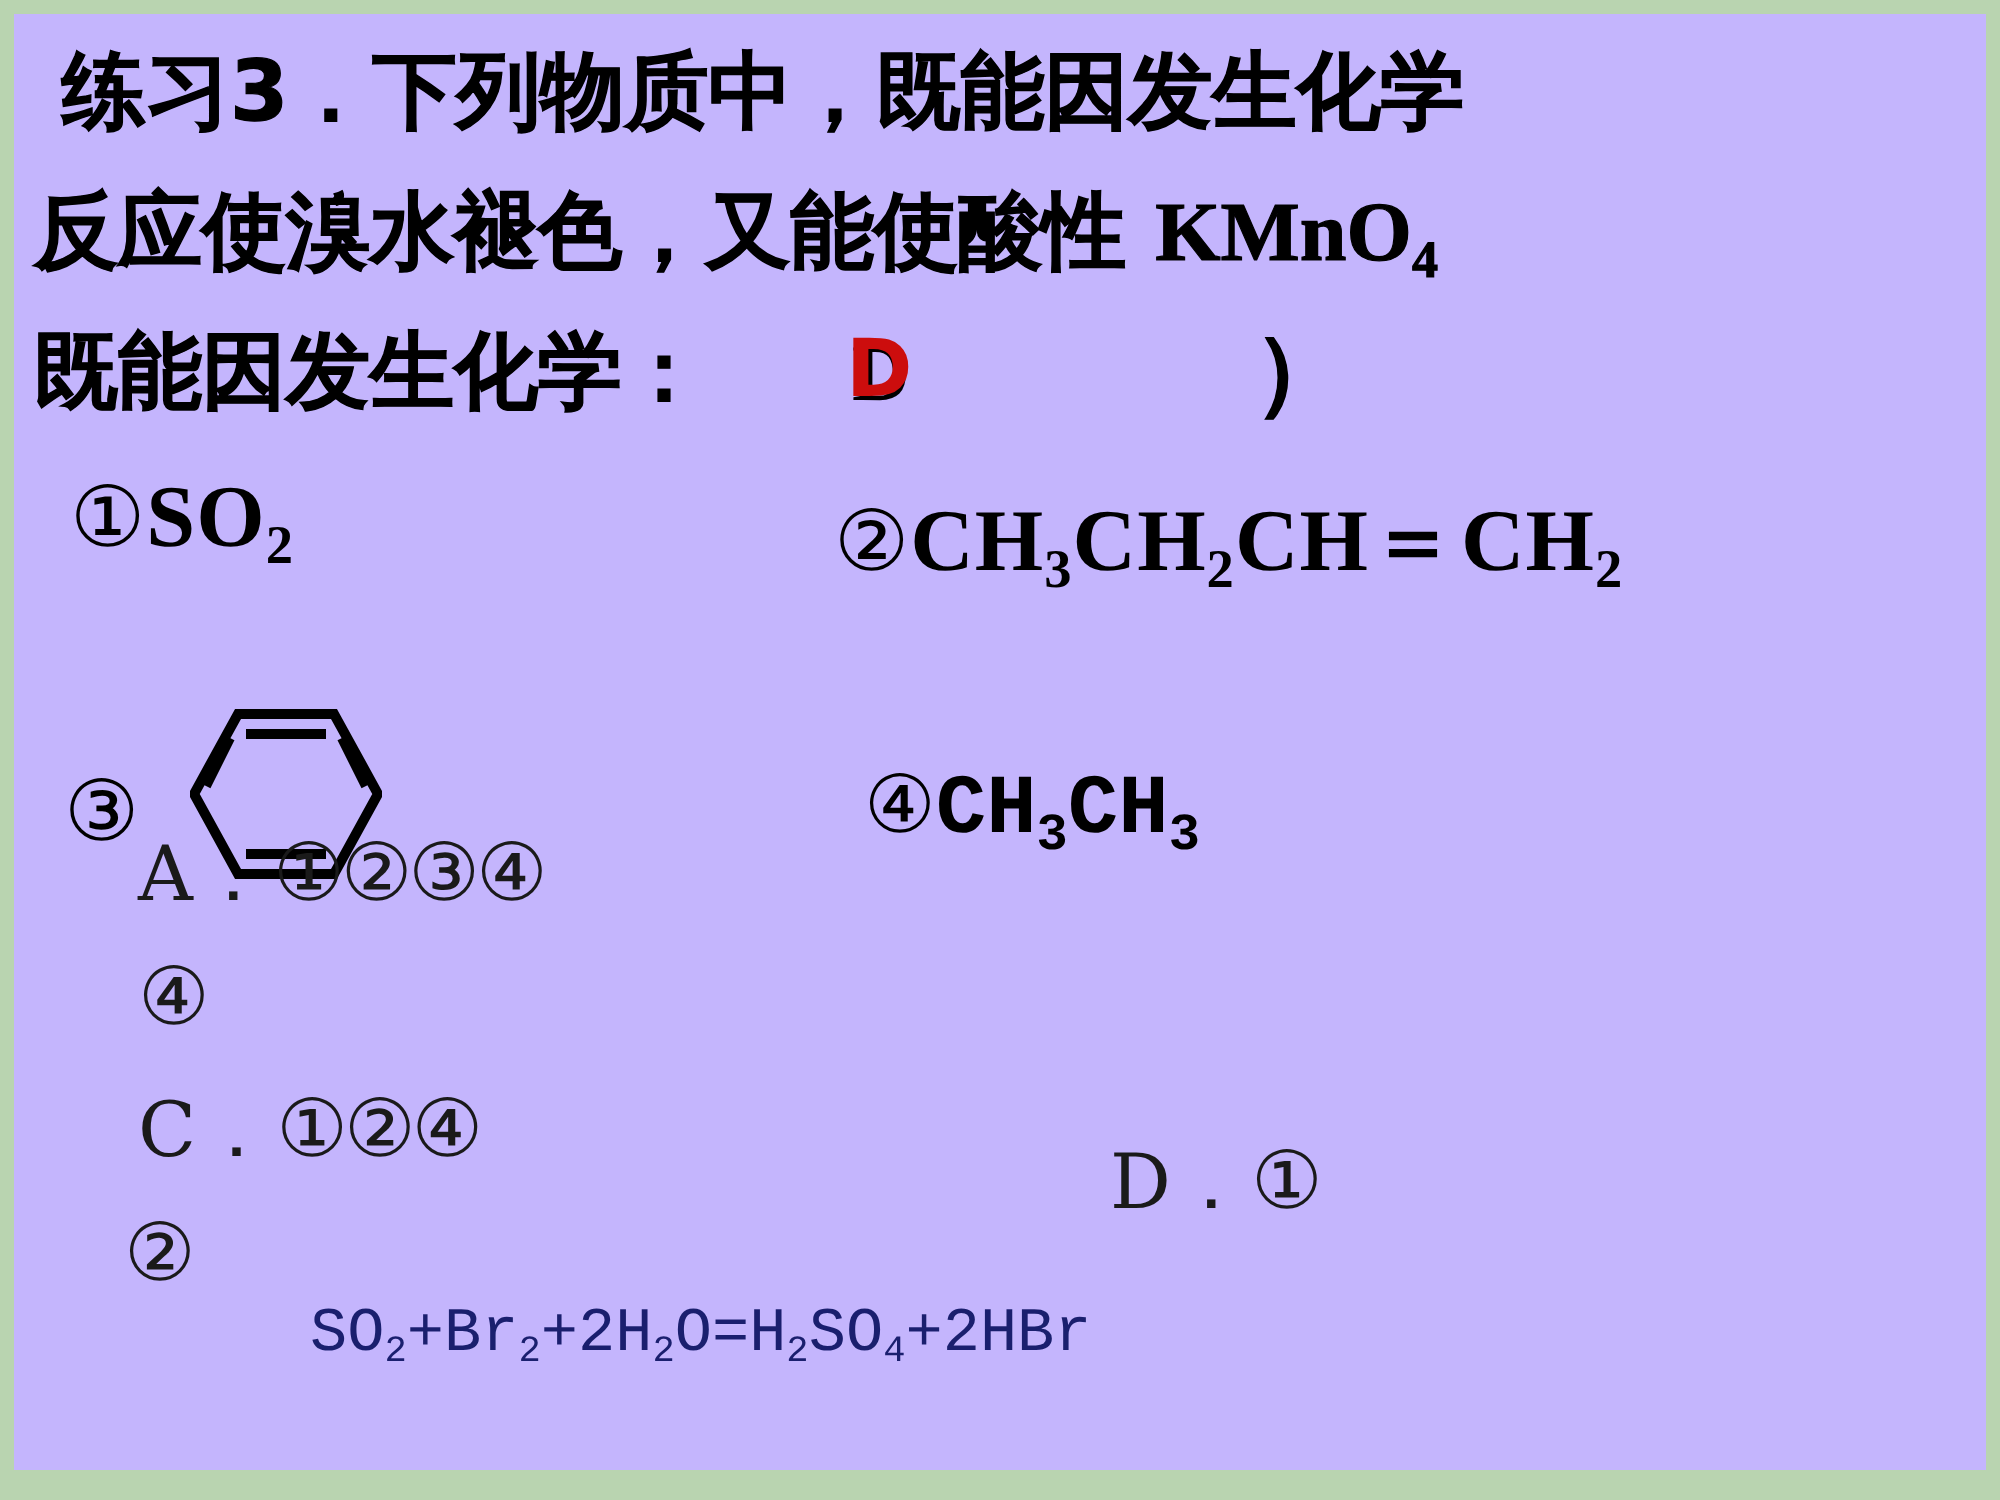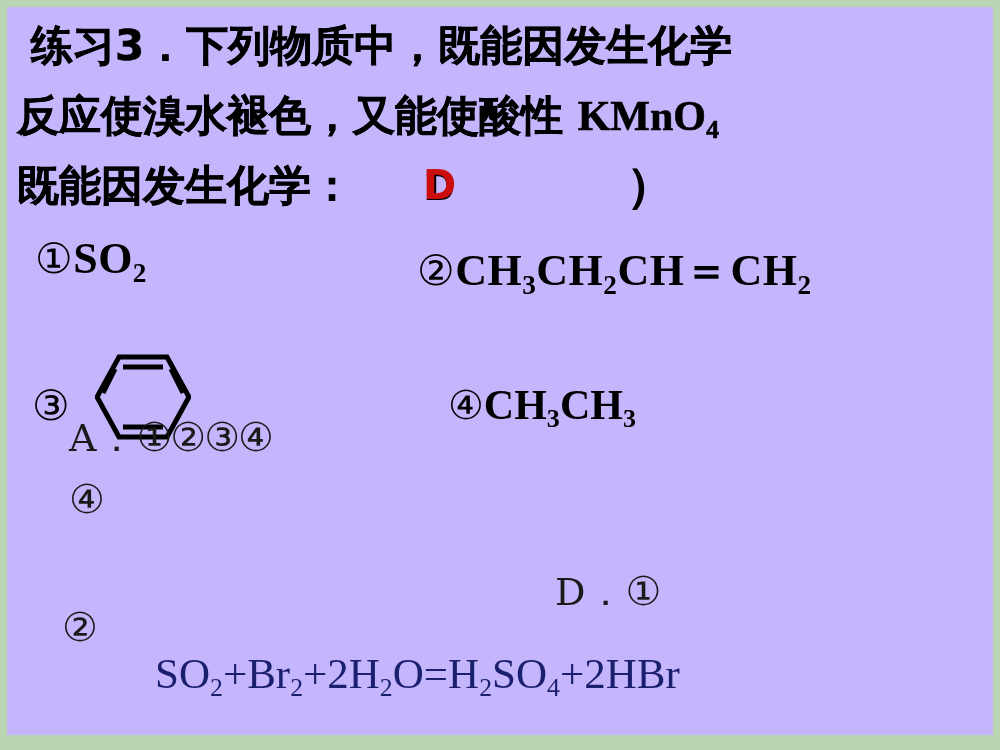--- a/index.html
+++ b/index.html
@@ -74,26 +74,25 @@
     letter-spacing: 0.5px;
   }
   .formula .circ {
     font-family: "DejaVu Sans", sans-serif;
     font-weight: normal;
     font-size: 42px;
   }
 
   
   .formula-sans {
-    font-family: Liberation Serif, serif;
+    font-family: Liberation Mono, monospace;
     font-weight: bold;
     font-size: 42px;
     letter-spacing: 0px;
     z-index: 12;
-    margin-left: 16px;
   }
   .formula-sans .circ {
     font-weight: normal;
     font-size: 40px;
   }
 
   
   .choice {
     font-family: "Liberation Serif", "DejaVu Serif", serif;
     font-weight: normal;
@@ -113,23 +112,23 @@
   }
 
   
   #benzene {
     position: absolute;
     z-index: 14;
   }
 
   
   .equation {
-    font-family: Liberation Serif, serif;
-    font-weight: normal;
-    font-size: 43px;
+    font-family: Liberation Mono, monospace;
+    font-weight: normal;
+    font-size: 31px;
     color: #1a1f6e;
     letter-spacing: 0px;
   }
   .equation sub {
     font-size: 0.60em;
     vertical-align: -0.30em;
   }
 </style>
 </head>
 <body>
@@ -180,20 +179,23 @@
   </div>
 
   <div class="abs choice" style="left:62px; top:410px;">
     <span class="letter">A</span><span class="letter">．</span><span class="circ">①②③④</span>
   </div>
   <div class="abs choice" style="left:62px; top:472px;">
     <span class="circ">④</span>
   </div>
 
 
+  <div class="abs choice" style="left:62px; top:538px;">
+    <span class="letter">C</span><span class="letter">．</span><span class="circ">①②④</span>
+  </div>
   <div class="abs choice" style="left:55px; top:600px;">
     <span class="circ">②</span>
   </div>
 
   <div class="abs choice" style="left:548px; top:564px;">
     <span class="letter">D</span><span class="letter">．</span><span class="circ">①</span>
   </div>
 
   <div class="abs equation" style="left:148px; top:645px;">
     <span><span>SO</span><sub>2</sub></span><span><span>+Br</span><sub>2</sub></span><span><span>+2H</span><sub>2</sub></span><span><span>O=H</span><sub>2</sub></span><span><span>SO</span><sub>4</sub></span><span><span>+2HBr</span></span>

